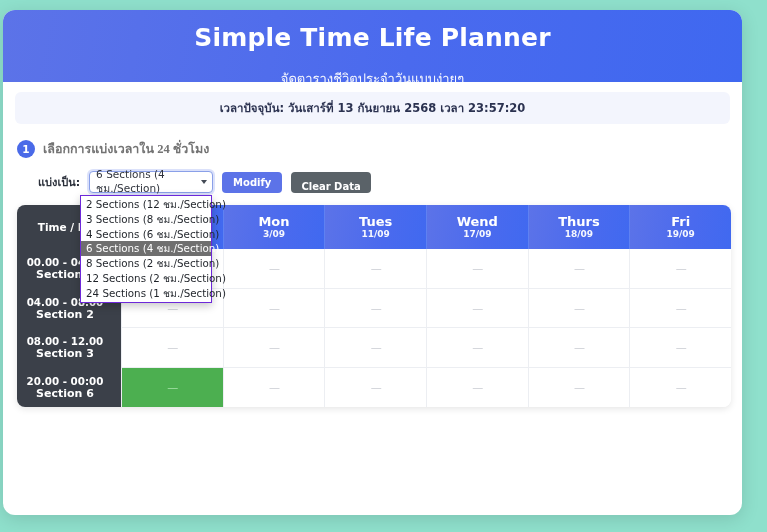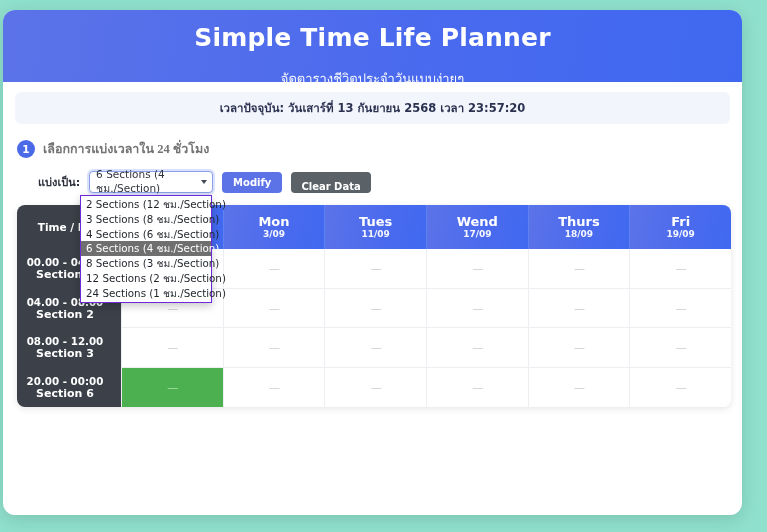--- a/index.html
+++ b/index.html
@@ -268,21 +268,21 @@
       </div>
 
       <button class="btn btn-modify">Modify</button>
       <button class="btn btn-clear">Clear Data</button>
 
       <div class="select-menu" id="select-menu">
           <div class="select-option">2 Sections (12 ชม./Section)</div>
           <div class="select-option">3 Sections (8 ชม./Section)</div>
           <div class="select-option">4 Sections (6 ชม./Section)</div>
           <div class="select-option selected">6 Sections (4 ชม./Section)</div>
-          <div class="select-option">8 Sections (3 ชม./Section)</div>
+          <div class="select-option">8 Sections (2 ชม./Section)</div>
           <div class="select-option">12 Sections (2 ชม./Section)</div>
           <div class="select-option">24 Sections (1 ชม./Section)</div>
         </div>
     </div>
   </div>
 
   <div class="table-wrap">
     <table class="sched-table">
       <colgroup>
           <col class="col-time">

